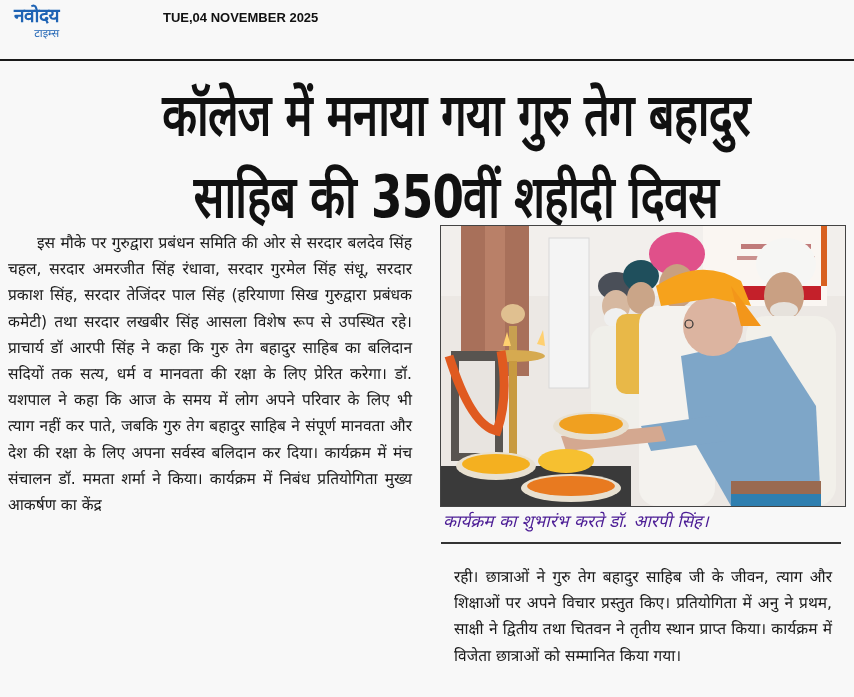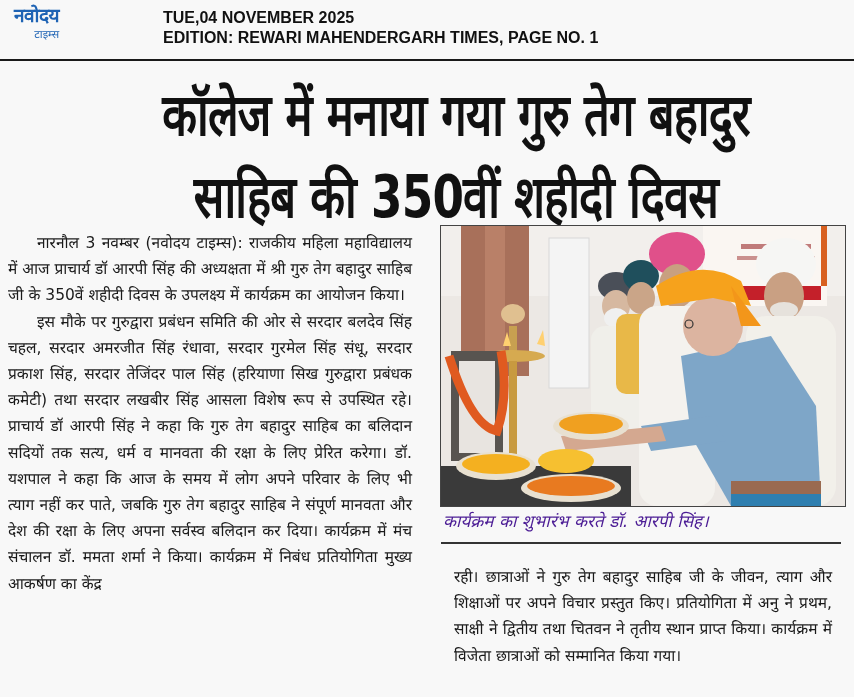--- a/index.html
+++ b/index.html
@@ -18,27 +18,27 @@
     position: absolute; left: 14px; top: 4px; height: 28px;
     display: flex; align-items: flex-end;
     color: #1e63b4;
     flex-direction: column;
   }
   .logo-main {
     font-family: "DejaVu Sans", sans-serif; font-weight: bold;
     font-size: 19px; line-height: 22px; letter-spacing: -0.5px;
   }
   .logo-sub {
-    font-family: Liberation Sans, sans-serif;
+    font-family: Liberation Mono, monospace;
     font-size: 11px; line-height: 16px; margin-left: 17px;
   }
   .edition-info {
     position: absolute; left: 163px; top: 8px;
     font-family: "Liberation Sans", sans-serif; font-weight: bold;
-    font-size: 16px; line-height: 20px; color: #111;
+    font-size: 13px; line-height: 20px; color: #111;
   }
   .rule-top {
     position: absolute; left: 0; top: 59px; width: 854px; height: 2px;
     background: #1a1a1a;
   }
   .headline {
     position: absolute; left: 0; top: 74px; width: 854px;
     text-align: center;
     font-family: "DejaVu Sans", sans-serif; font-weight: bold;
     color: #111;
@@ -79,32 +79,30 @@
 </head>
 <body>
 
 <div class="masthead">
   <div class="logo">
     <span class="logo-main">नवोदय</span>
     <span class="logo-sub">टाइम्स</span>
   </div>
   <div class="edition-info">
     <div>TUE,04 NOVEMBER 2025</div>
-    <div>EDITION: REWARI MAHENDERGARH TIMES, PAGE NO. 1</div>
   </div>
 </div>
 <div class="rule-top"></div>
 
 <h1 class="headline" style="margin:0;">
   <span class="headline-line">कॉलेज में मनाया गया गुरु तेग बहादुर</span>
   <span class="headline-line">साहिब की 350वीं शहीदी दिवस</span>
 </h1>
 
 <div class="col-left">
-  <p>नारनौल 3 नवम्बर (नवोदय टाइम्स): राजकीय महिला महाविद्यालय में आज प्राचार्य डॉ आरपी सिंह की अध्यक्षता में श्री गुरु तेग बहादुर साहिब जी के 350वें शहीदी दिवस के उपलक्ष्य में कार्यक्रम का आयोजन किया।</p>
   <p>इस मौके पर गुरुद्वारा प्रबंधन समिति की ओर से सरदार बलदेव सिंह चहल, सरदार अमरजीत सिंह रंधावा, सरदार गुरमेल सिंह संधू, सरदार प्रकाश सिंह, सरदार तेजिंदर पाल सिंह (हरियाणा सिख गुरुद्वारा प्रबंधक कमेटी) तथा सरदार लखबीर सिंह आसला विशेष रूप से उपस्थित रहे। प्राचार्य डॉ आरपी सिंह ने कहा कि गुरु तेग बहादुर साहिब का बलिदान सदियों तक सत्य, धर्म व मानवता की रक्षा के लिए प्रेरित करेगा। डॉ. यशपाल ने कहा कि आज के समय में लोग अपने परिवार के लिए भी त्याग नहीं कर पाते, जबकि गुरु तेग बहादुर साहिब ने संपूर्ण मानवता और देश की रक्षा के लिए अपना सर्वस्व बलिदान कर दिया। कार्यक्रम में मंच संचालन डॉ. ममता शर्मा ने किया। कार्यक्रम में निबंध प्रतियोगिता मुख्य आकर्षण का केंद्र</p>
 </div>
 
 <div class="photo-frame">
   <svg width="404" height="280" viewBox="0 0 404 280">
 
     <rect x="0" y="0" width="404" height="280" fill="#ece8e4"></rect>
     <rect x="0" y="0" width="404" height="70" fill="#f2efec"></rect>
 
     <rect x="20" y="0" width="68" height="150" fill="#a8705a"></rect>

